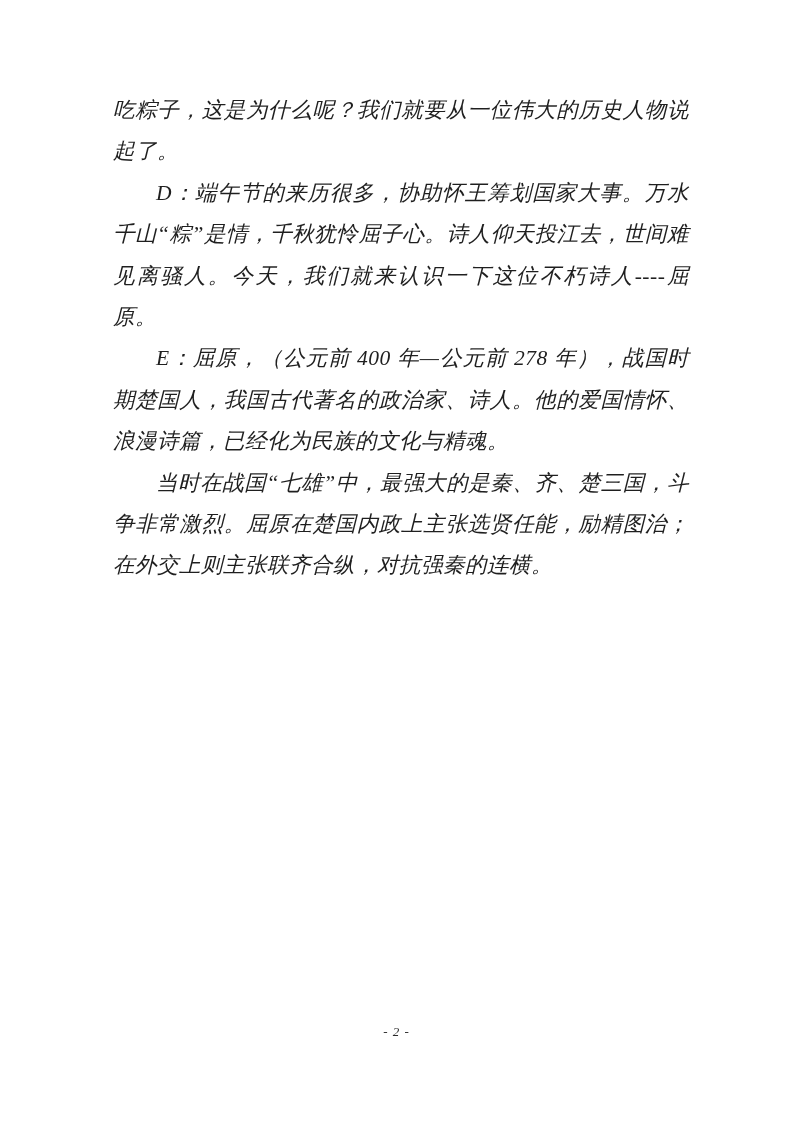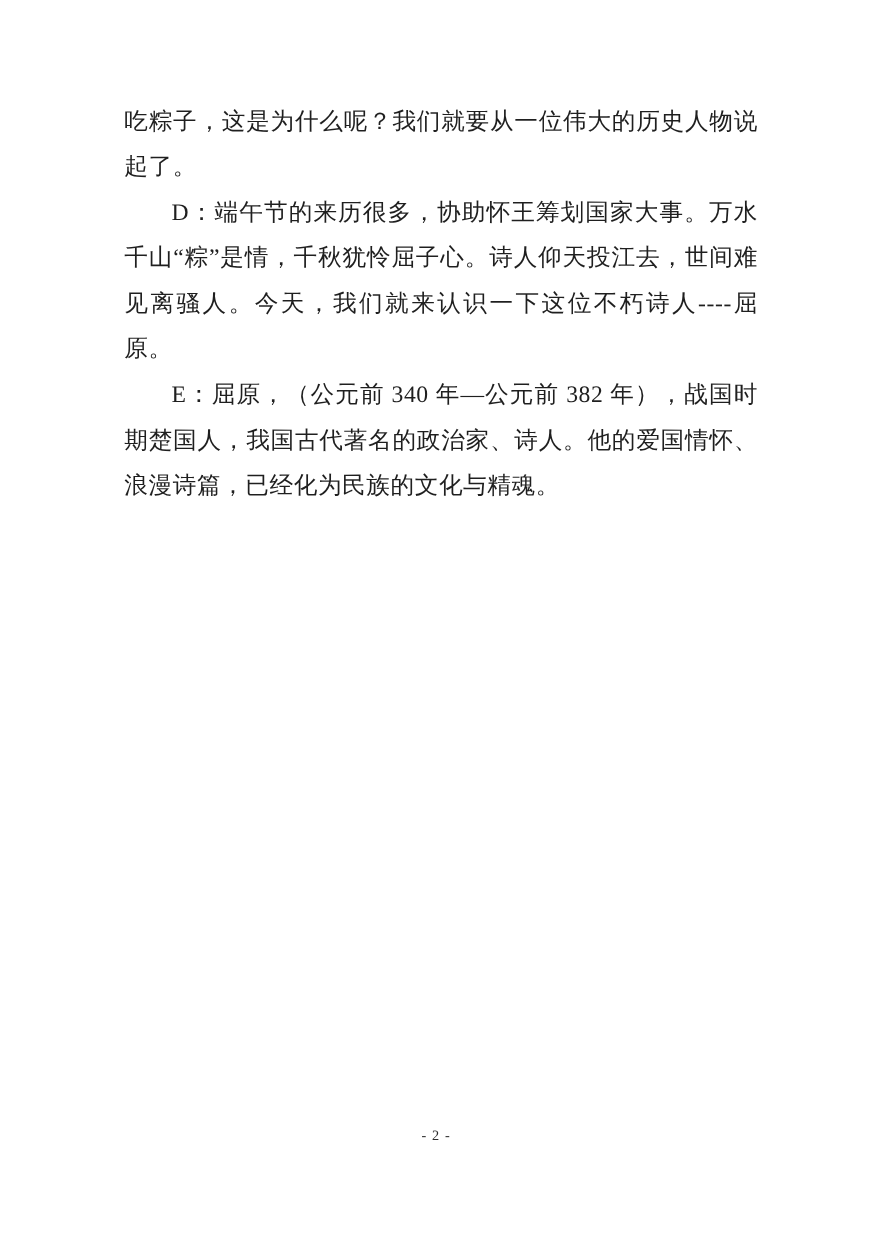--- a/index.html
+++ b/index.html
@@ -7,20 +7,21 @@
     padding: 0;
     background: #ffffff;
   }
   .page {
     position: relative;
     width: 793px;
     height: 1122px;
     background: #ffffff;
     overflow: hidden;
     font-family: "Liberation Serif", "DejaVu Serif", serif;
+    font-style: italic;
   }
   .content {
     position: absolute;
     left: 113px;
     top: 90px;
     width: 576px;
     font-size: 21.5px;
     line-height: 41.4px;
     color: #1f1f1f;
     text-align: justify;
@@ -45,18 +46,19 @@
     letter-spacing: 1px;
   }
 </style>
 </head>
 <body>
 
 <div class="page">
   <div class="content">
     <p>吃粽子，这是为什么呢？我们就要从一位伟大的历史人物说起了。</p>
     <p class="indent">D：端午节的来历很多，协助怀王筹划国家大事。万水千山“粽”是情，千秋犹怜屈子心。诗人仰天投江去，世间难见离骚人。今天，我们就来认识一下这位不朽诗人----屈原。</p>
-    <p class="indent">E：屈原，（公元前 340 年—公元前 382 年），战国时期楚国人，我国古代著名的政治家、诗人。他的爱国情怀、浪漫诗篇，已经化为民族的文化与精魂。</p>
+    <p class="indent">E：屈原，（公元前 400 年—公元前 278 年），战国时期楚国人，我国古代著名的政治家、诗人。他的爱国情怀、浪漫诗篇，已经化为民族的文化与精魂。</p>
+    <p class="indent">当时在战国“七雄”中，最强大的是秦、齐、楚三国，斗争非常激烈。屈原在楚国内政上主张选贤任能，励精图治；在外交上则主张联齐合纵，对抗强秦的连横。</p>
   </div>
   <div class="footer">
     <span>- 2 -</span>
   </div>
 </div>
 
 </body></html>

